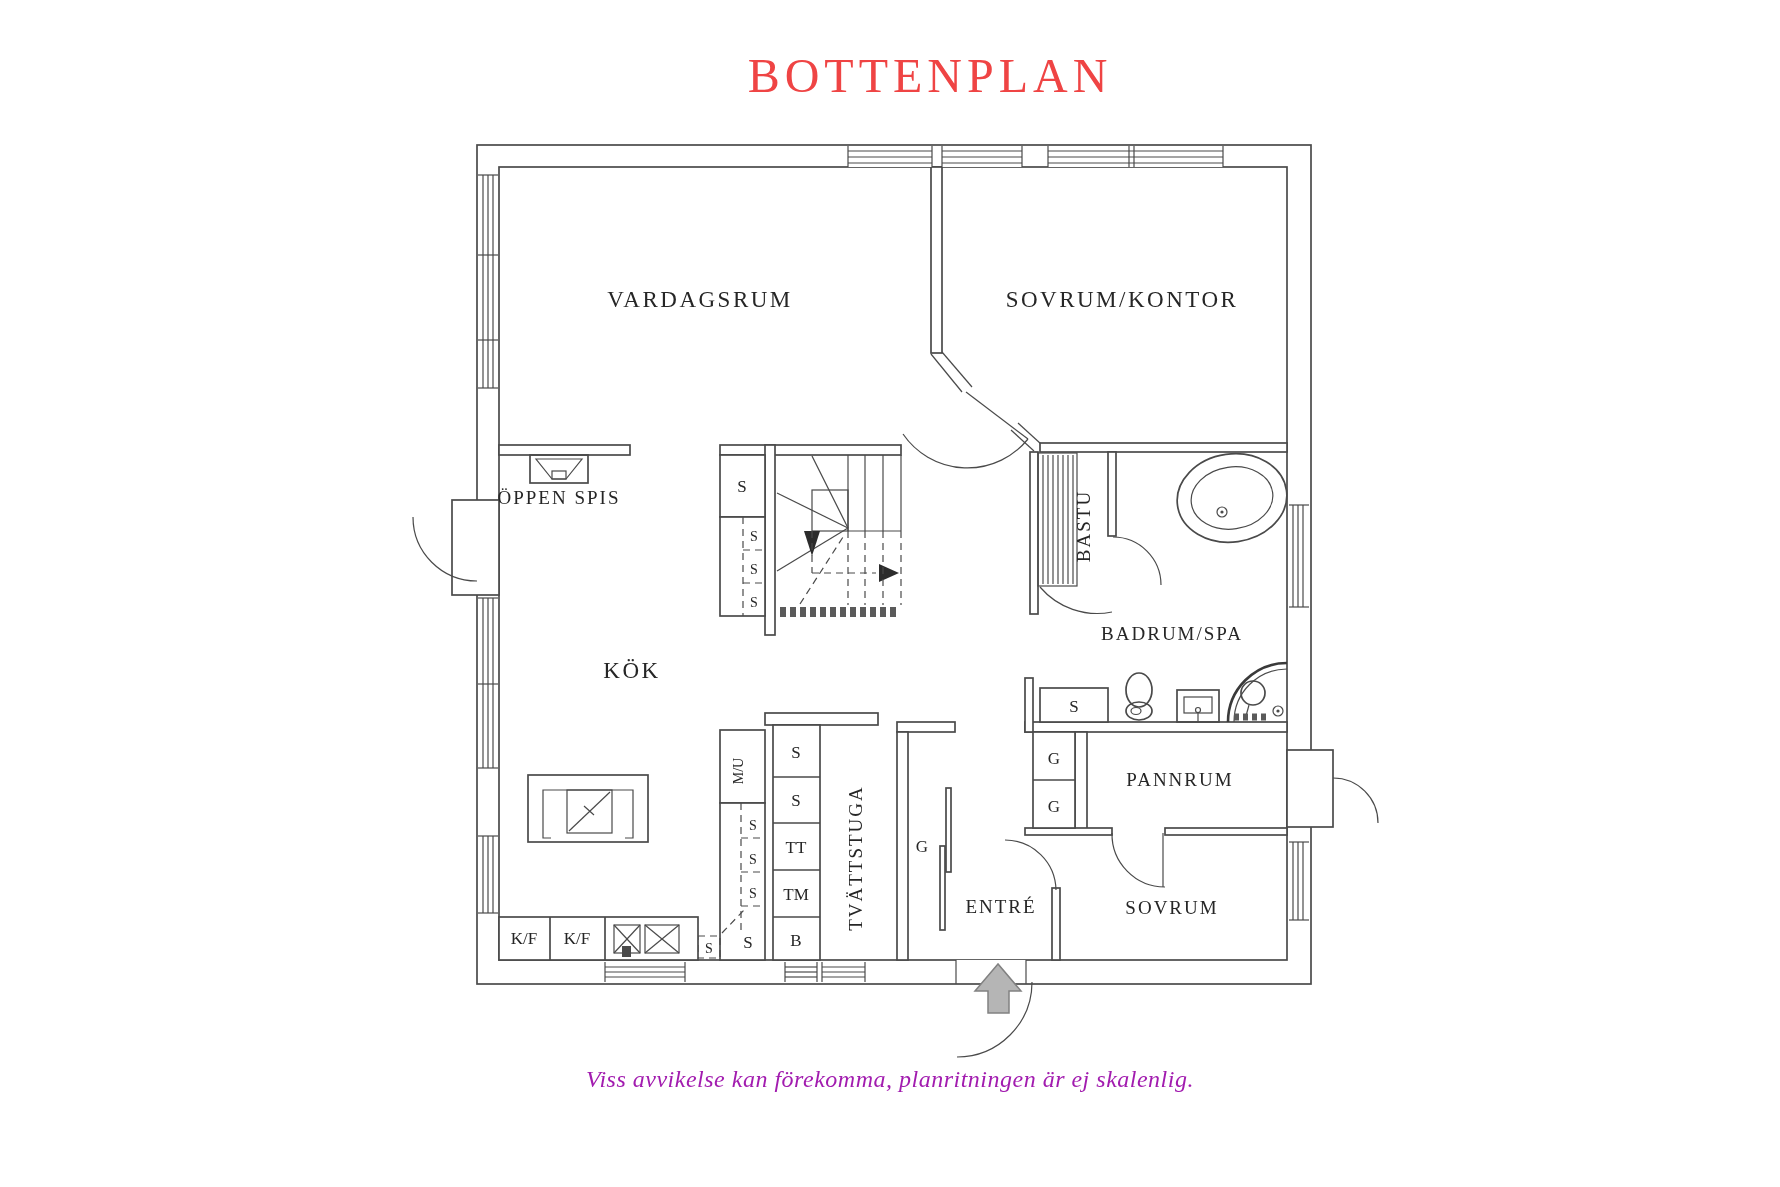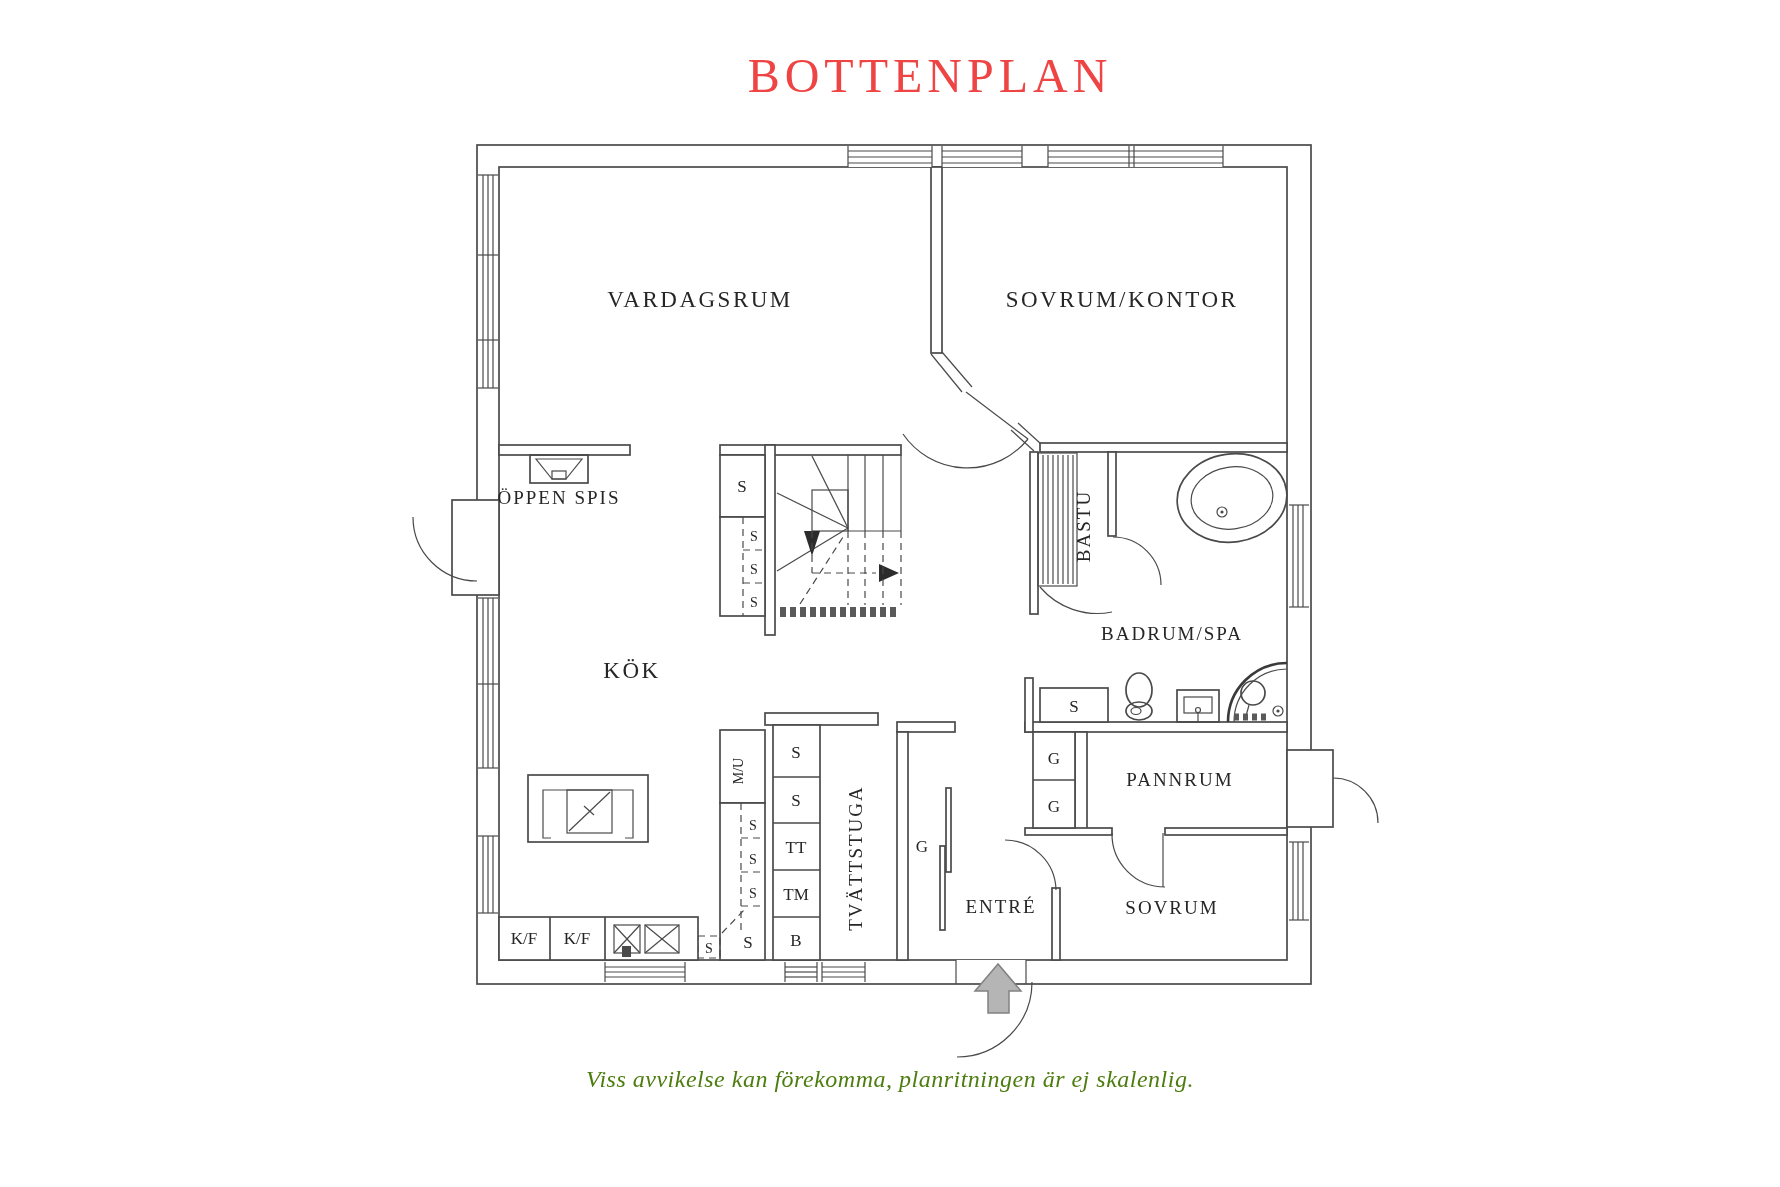--- a/index.html
+++ b/index.html
@@ -7,21 +7,21 @@
     --text:#262626;
     --arrow:#b5b5b5;
     --bg:#ffffff;
   }
   html,body{margin:0;padding:0;background:var(--bg);}
   body{position:relative;width:1780px;height:1187px;overflow:hidden;
        font-family:"Liberation Serif", serif;}
   .title{position:absolute;left:0;top:48px;width:100%;text-align:center;
          font-size:48px;letter-spacing:5px;color:#ef4444;font-weight:400;margin-left:40px;}
   .caption{position:absolute;left:0;top:1066px;width:100%;text-align:center;
-           font-style:italic;font-size:24px;color:#4d7c0f;letter-spacing:0.5px;}
+           font-style:italic;font-size:24px;color:#a21caf;letter-spacing:0.5px;}
   svg{position:absolute;left:0;top:0;}
   
   .w{fill:#fff;stroke:var(--line);stroke-width:1.7;}
   .s{fill:none;stroke:var(--line);stroke-width:1.7;}
   .t{fill:none;stroke:var(--line);stroke-width:1.2;}
   .wh{fill:#fff;stroke:none;}
   .dash{fill:none;stroke:var(--line);stroke-width:1.2;stroke-dasharray:7 5;}
   .rl{font-family:"Liberation Serif",serif;font-size:23px;letter-spacing:2.5px;
       fill:var(--text);text-anchor:middle;}
   .rs{font-family:"Liberation Serif",serif;font-size:19px;letter-spacing:2px;

